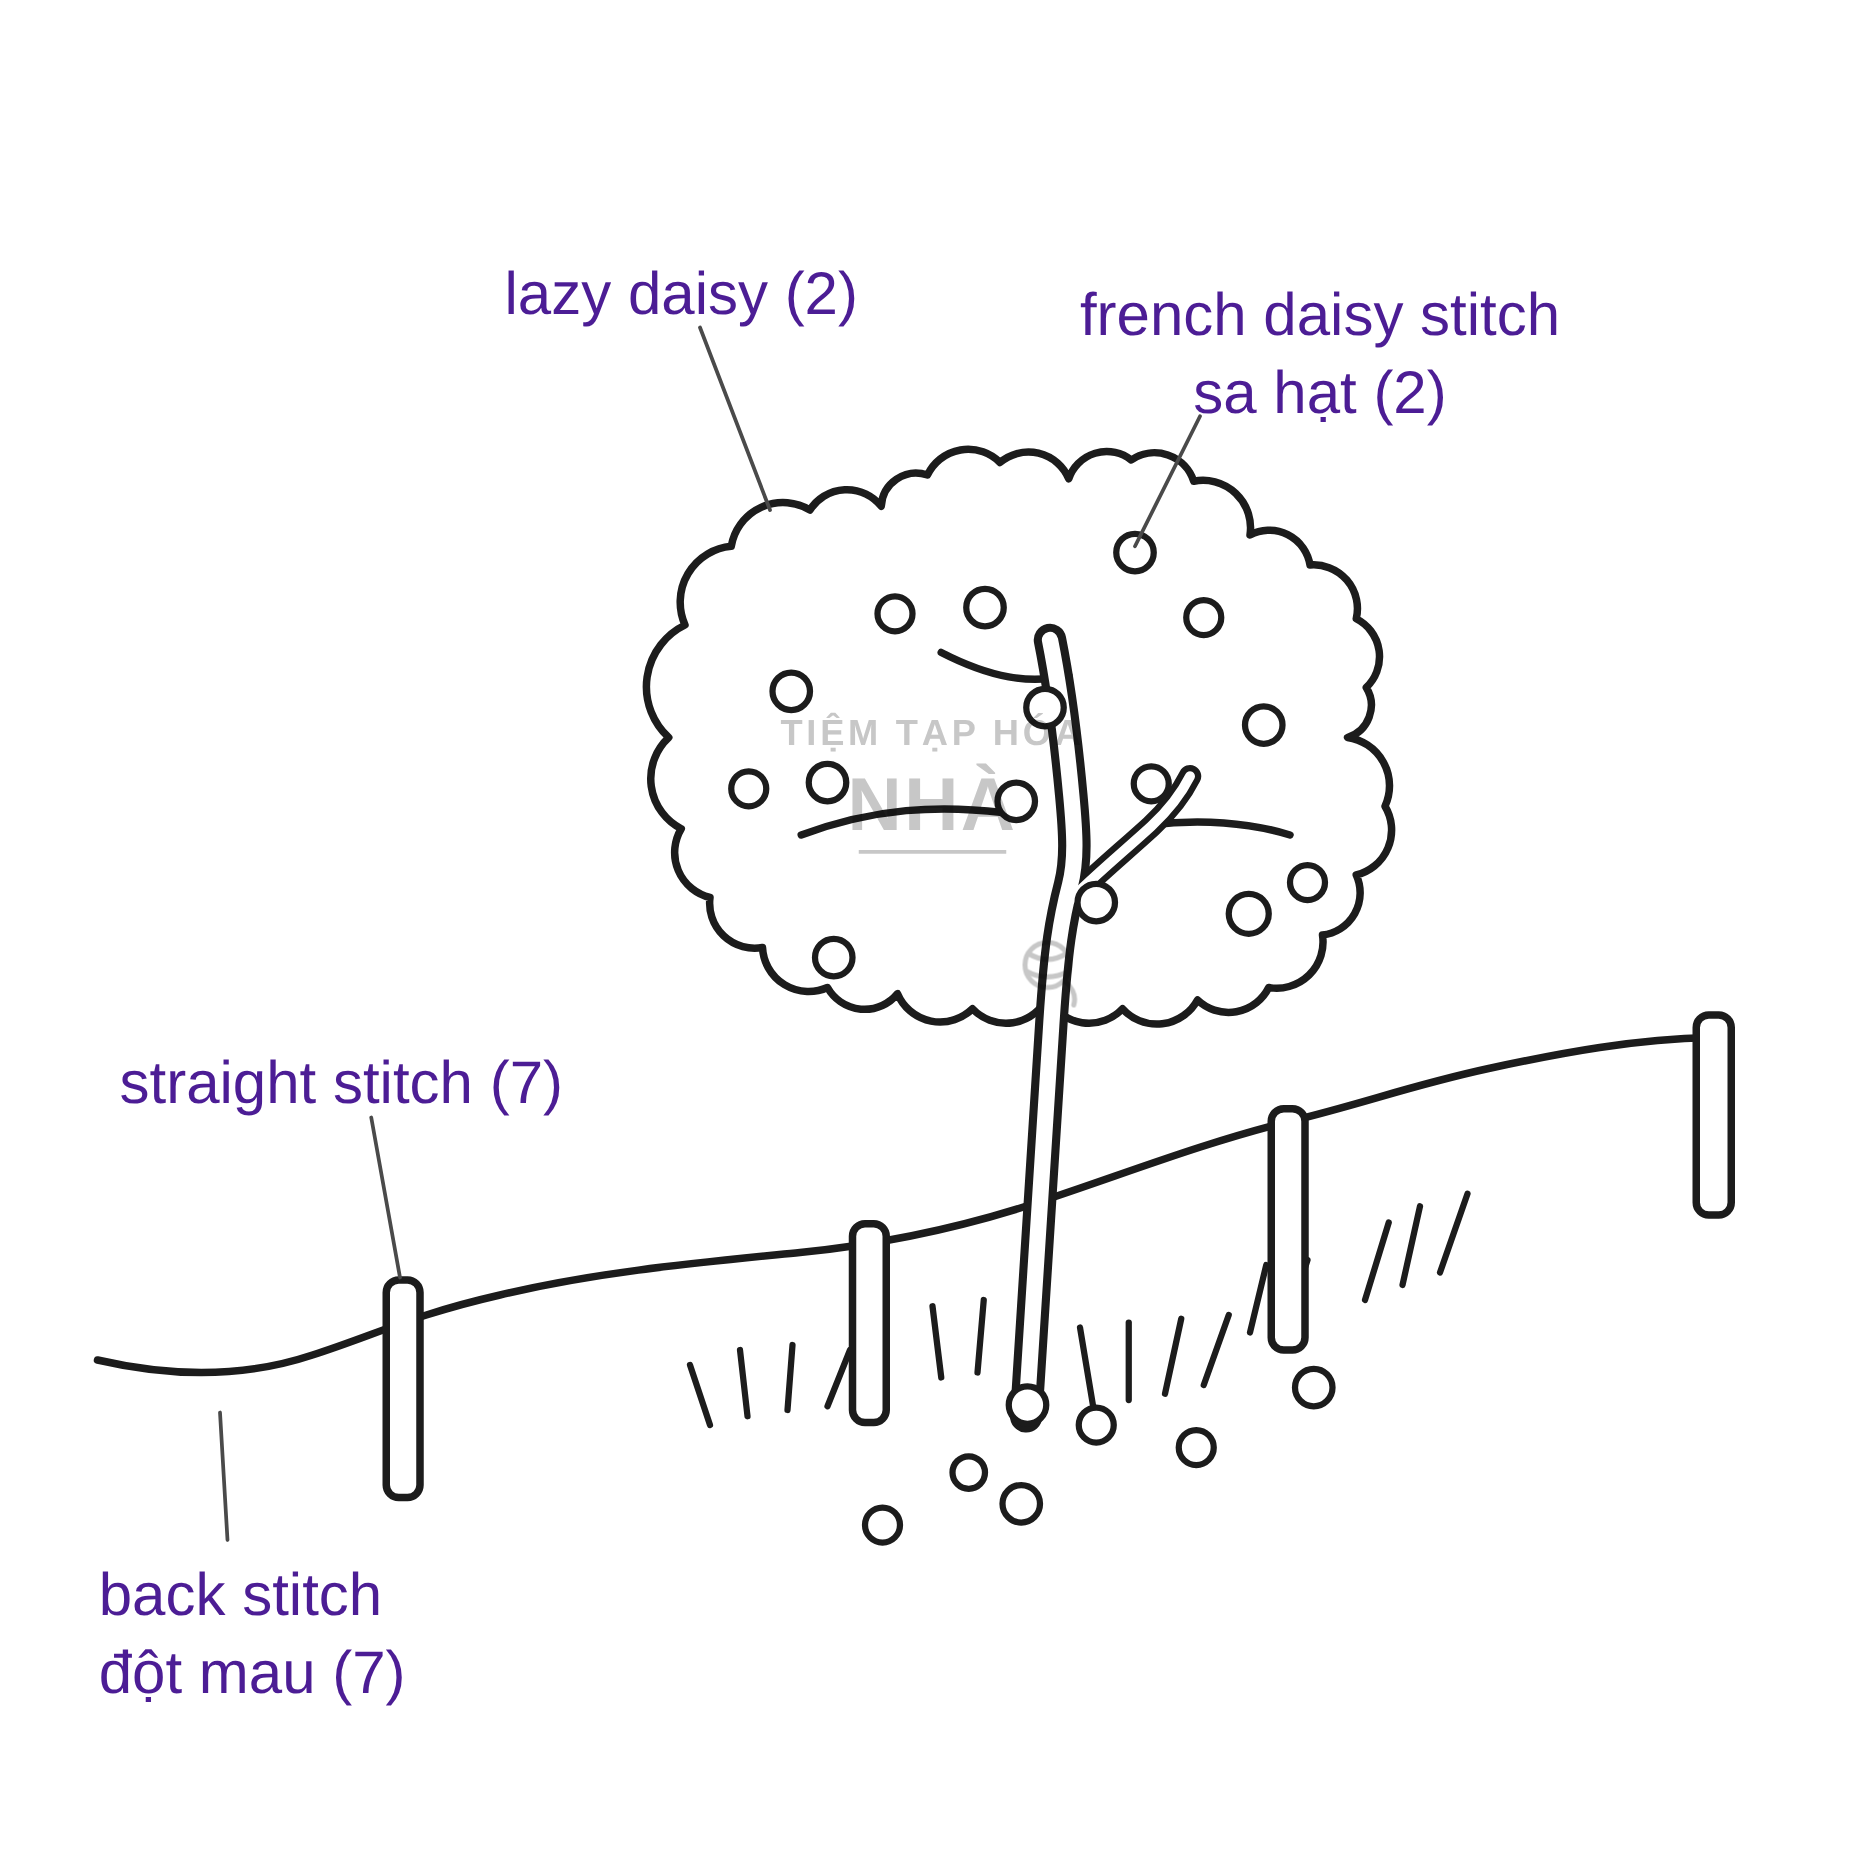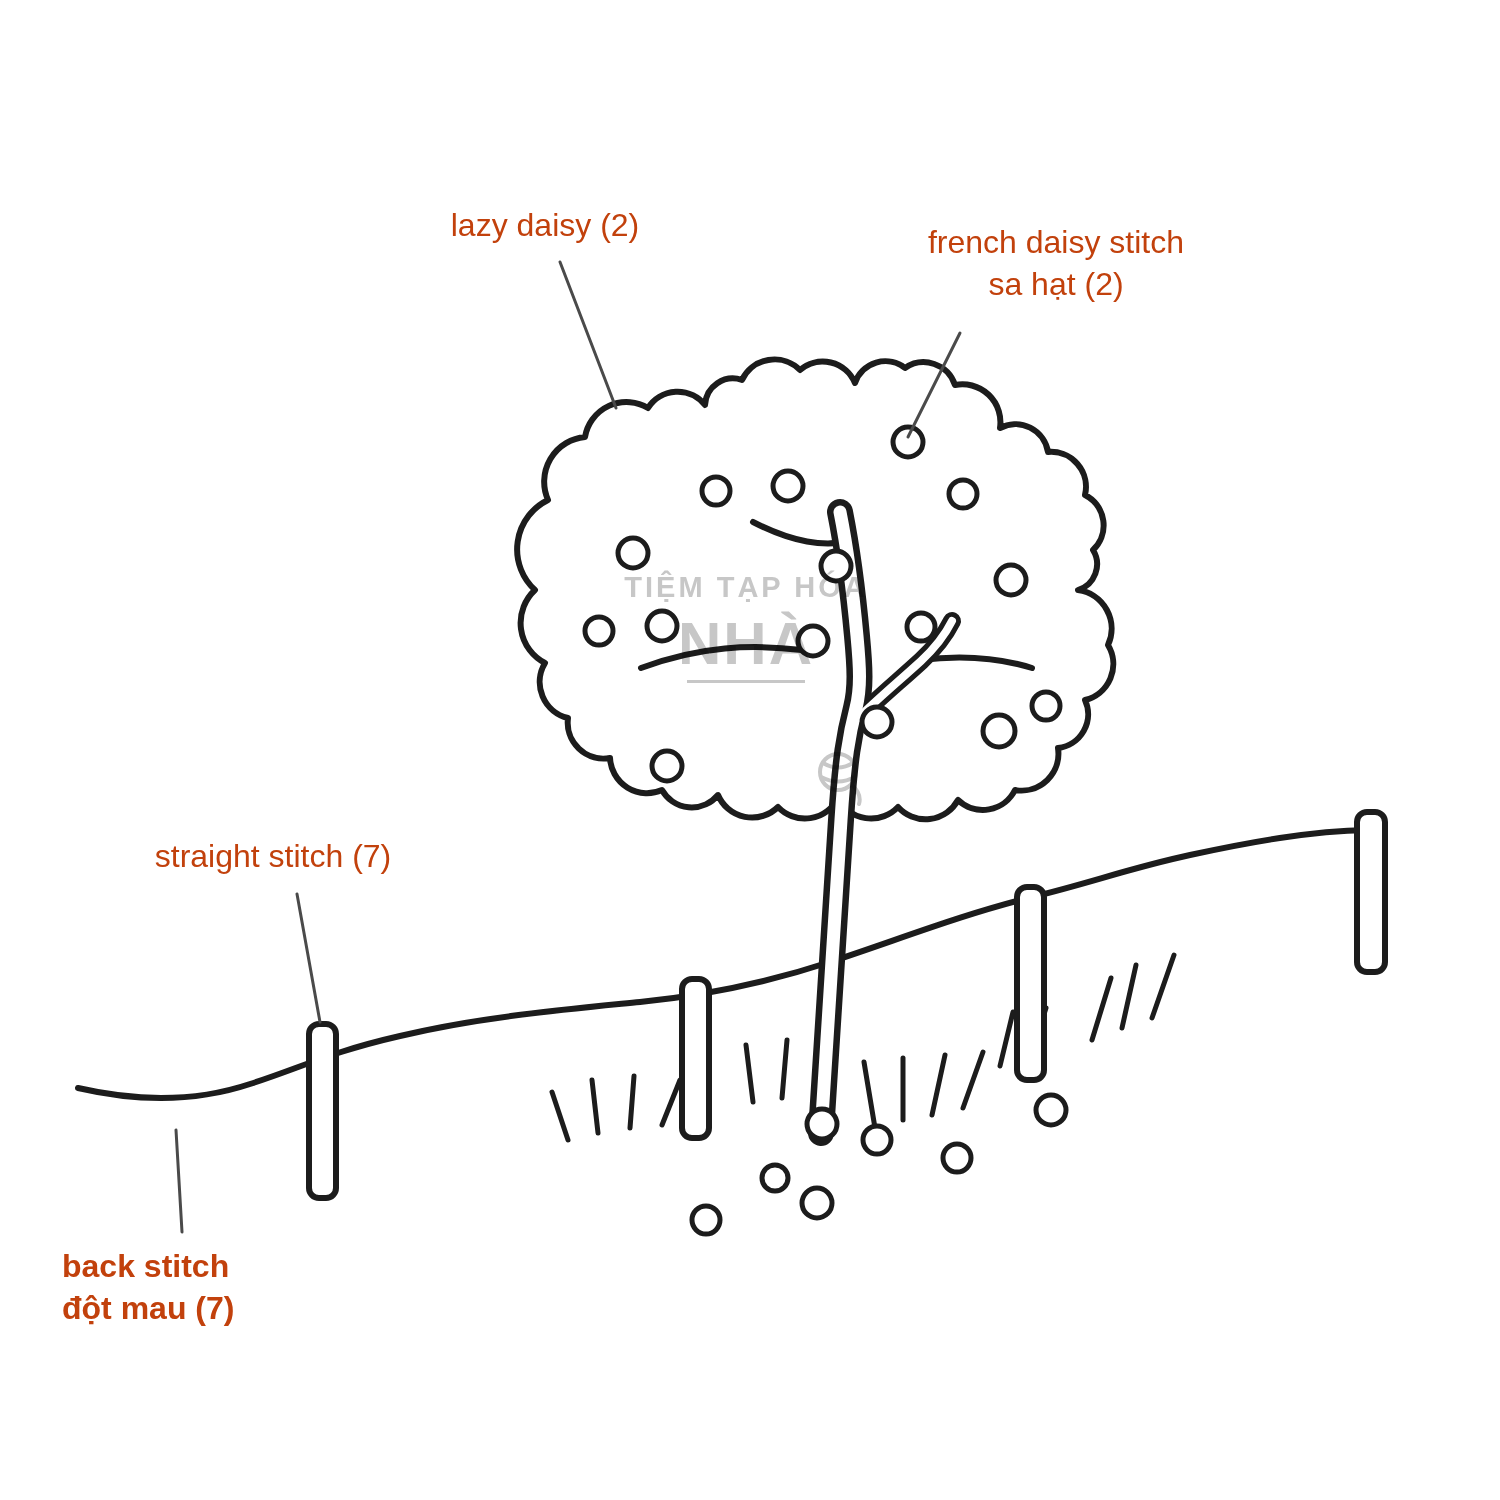--- a/index.html
+++ b/index.html
@@ -14,23 +14,23 @@
     background: #ffffff;
     overflow: hidden;
     font-family: "Liberation Sans", sans-serif;
   }
   .diagram-svg {
     position: absolute;
     inset: 0;
   }
   .label {
     position: absolute;
-    font-size: 32px;
+    font-size: 48px;
     line-height: 1.3;
-    color: #c2410c;
+    color: #4c1d95;
     white-space: nowrap;
   }
   .label.centered { transform: translateX(-50%); text-align: center; }
   .watermark {
     position: absolute;
     left: 566px;
     top: 556px;
     width: 360px;
     text-align: center;
     color: #c7c7c7;
@@ -209,18 +209,18 @@
 
   <div class="label centered" style="left:1056px; top:222px;">
     <div>french daisy stitch</div>
     <div>sa hạt (2)</div>
   </div>
 
   <div class="label centered" style="left:273px; top:836px;">
     <span>straight stitch (7)</span>
   </div>
 
-  <div class="label" style="left:62px; top:1246px;font-weight:bold;">
+  <div class="label" style="left:79px; top:1246px;">
     <div>back stitch</div>
     <div>đột mau (7)</div>
   </div>
 
 </div>
 
 </body></html>

